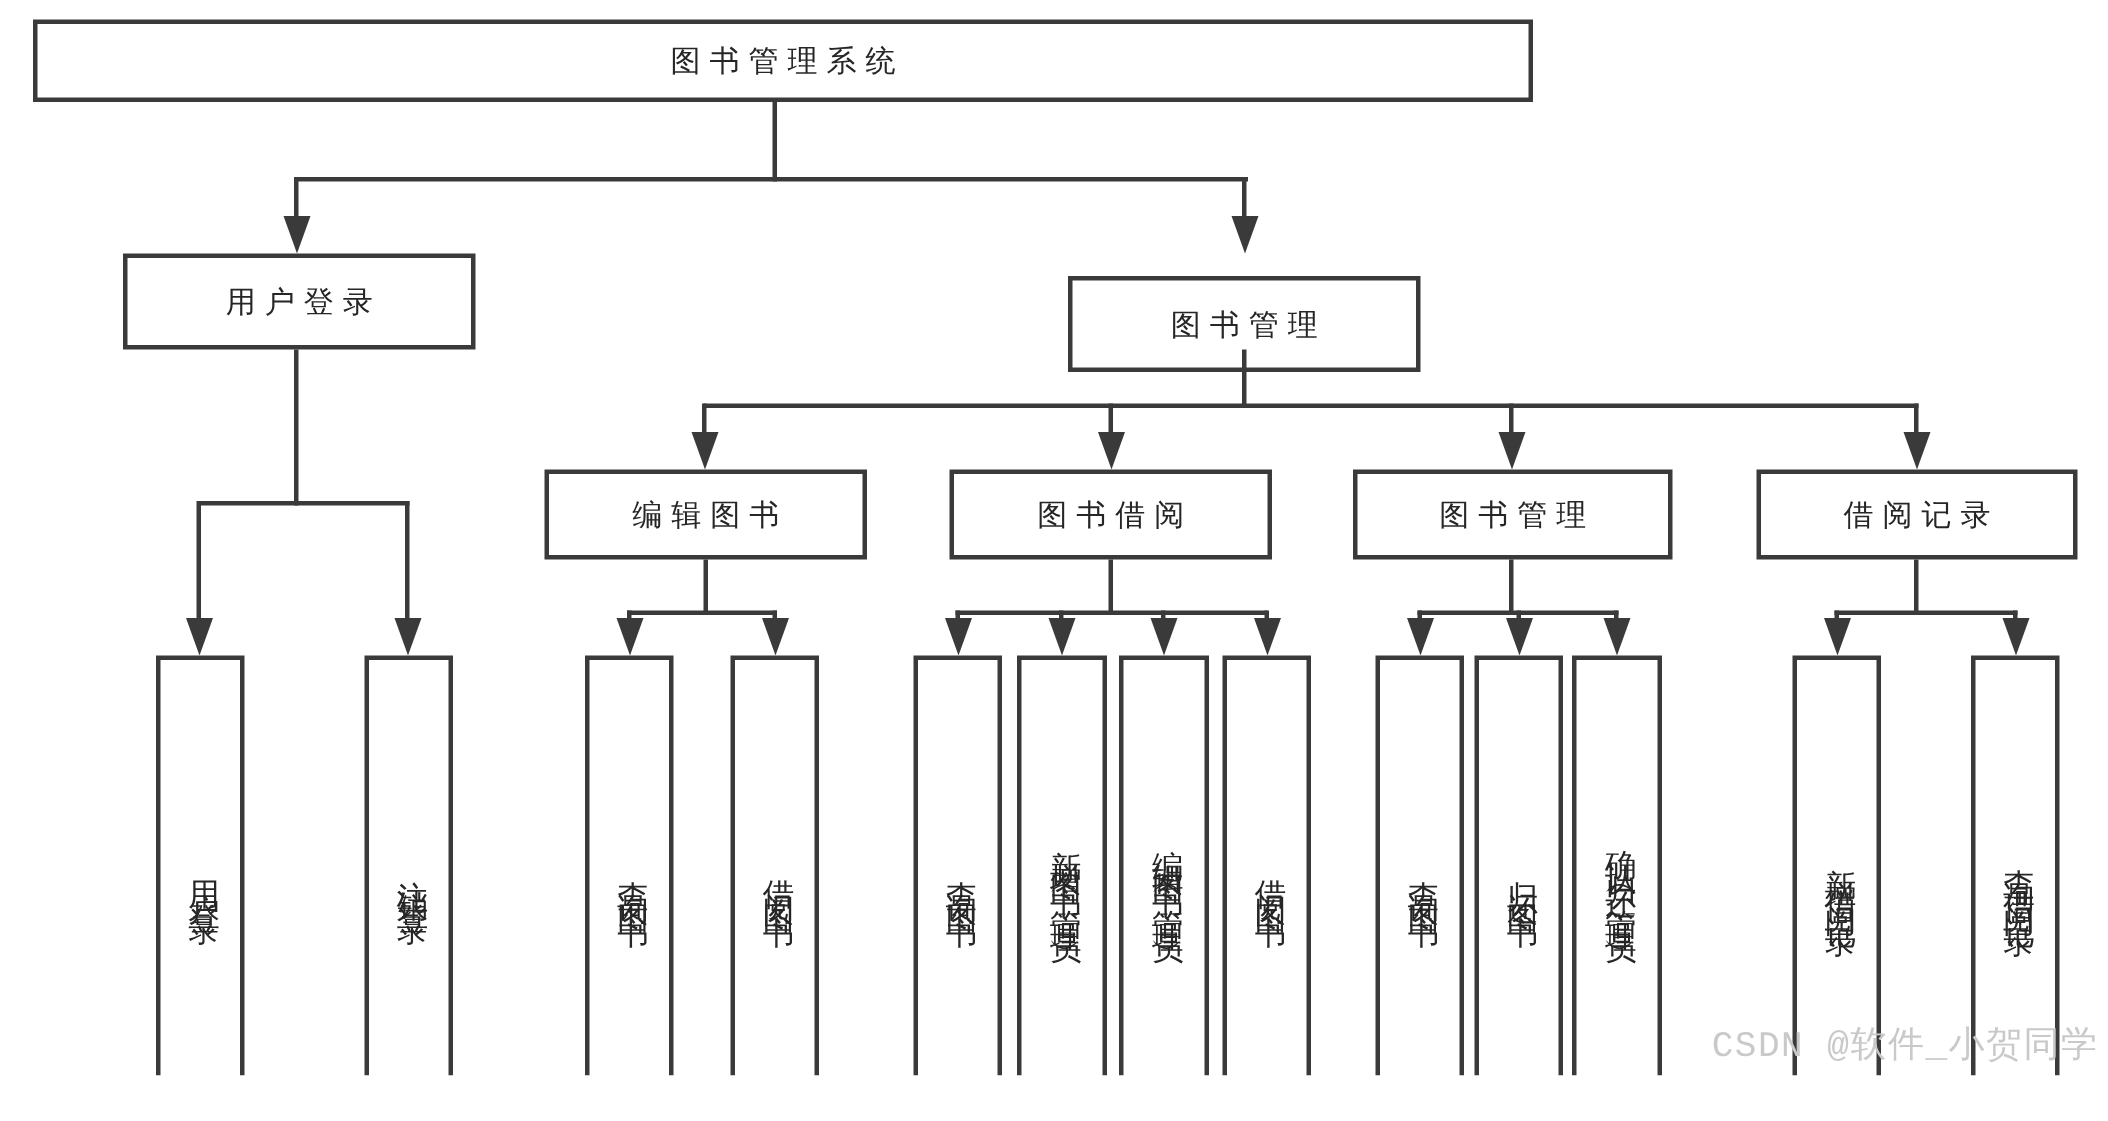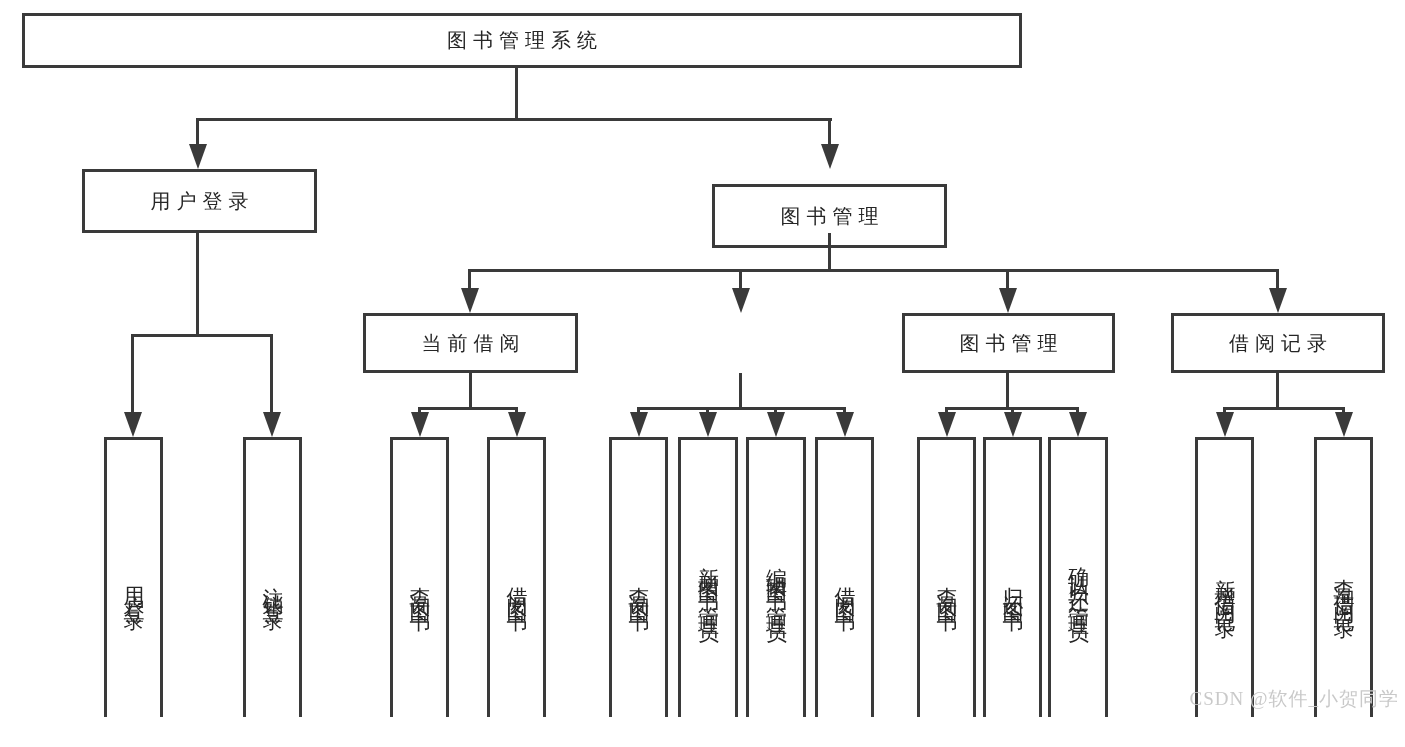--- a/index.html
+++ b/index.html
@@ -1,21 +1,21 @@
 <!DOCTYPE html>
 <html><head>
 <meta charset="utf-8">
 <style>
   html,body{margin:0;padding:0;background:#ffffff;}
   #stage{
     position:relative;
     width:1405px;height:717px;
     background:#ffffff;
     overflow:hidden;
-    font-family:Liberation Serif, serif;
+    font-family:Liberation Mono, monospace;
     color:#262626;
   }
   .box{
     position:absolute;
     box-sizing:border-box;
     border:3px solid #3a3a3a;
     background:#ffffff;
     display:flex;
     align-items:center;
     justify-content:center;
@@ -44,21 +44,21 @@
     top:100%;
     width:0;height:0;
     border-left:9px solid transparent;
     border-right:9px solid transparent;
     border-top:25px solid #3a3a3a;
   }
   .watermark{
     position:absolute;
     right:6px;
     bottom:5px;
-    font-size:19px;
+    font-size:24px;
     color:#c9c9c9;
     letter-spacing:1px;
     white-space:nowrap;
   }
 </style>
 </head>
 <body>
 
 <div id="stage">
 
@@ -77,21 +77,22 @@
   <div class="drop" style="left:131px;top:334px;height:78px"></div>
   <div class="drop" style="left:270px;top:334px;height:78px"></div>
 
   <div class="vline" style="left:828px;top:233px;height:39px"></div>
   <div class="hline" style="left:469px;top:269px;width:810px"></div>
   <div class="drop" style="left:468px;top:269px;height:19px"></div>
   <div class="drop" style="left:739px;top:269px;height:19px"></div>
   <div class="drop" style="left:1006px;top:269px;height:19px"></div>
   <div class="drop" style="left:1276px;top:269px;height:19px"></div>
 
-  <div class="box hbox" style="left:363px;top:313px;width:215px;height:60px">当前借阅</div>
+  <div class="box hbox" style="left:363px;top:313px;width:215px;height:60px">编辑图书</div>
+  <div class="box hbox" style="left:633px;top:313px;width:215px;height:60px">图书借阅</div>
   <div class="box hbox" style="left:902px;top:313px;width:213px;height:60px">图书管理</div>
   <div class="box hbox" style="left:1171px;top:313px;width:214px;height:60px">借阅记录</div>
 
   <div class="vline" style="left:469px;top:373px;height:37px"></div>
   <div class="hline" style="left:418px;top:407px;width:100px"></div>
   <div class="drop" style="left:418px;top:407px;height:5px"></div>
   <div class="drop" style="left:515px;top:407px;height:5px"></div>
 
   <div class="vline" style="left:739px;top:373px;height:37px"></div>
   <div class="hline" style="left:637px;top:407px;width:208px"></div>

